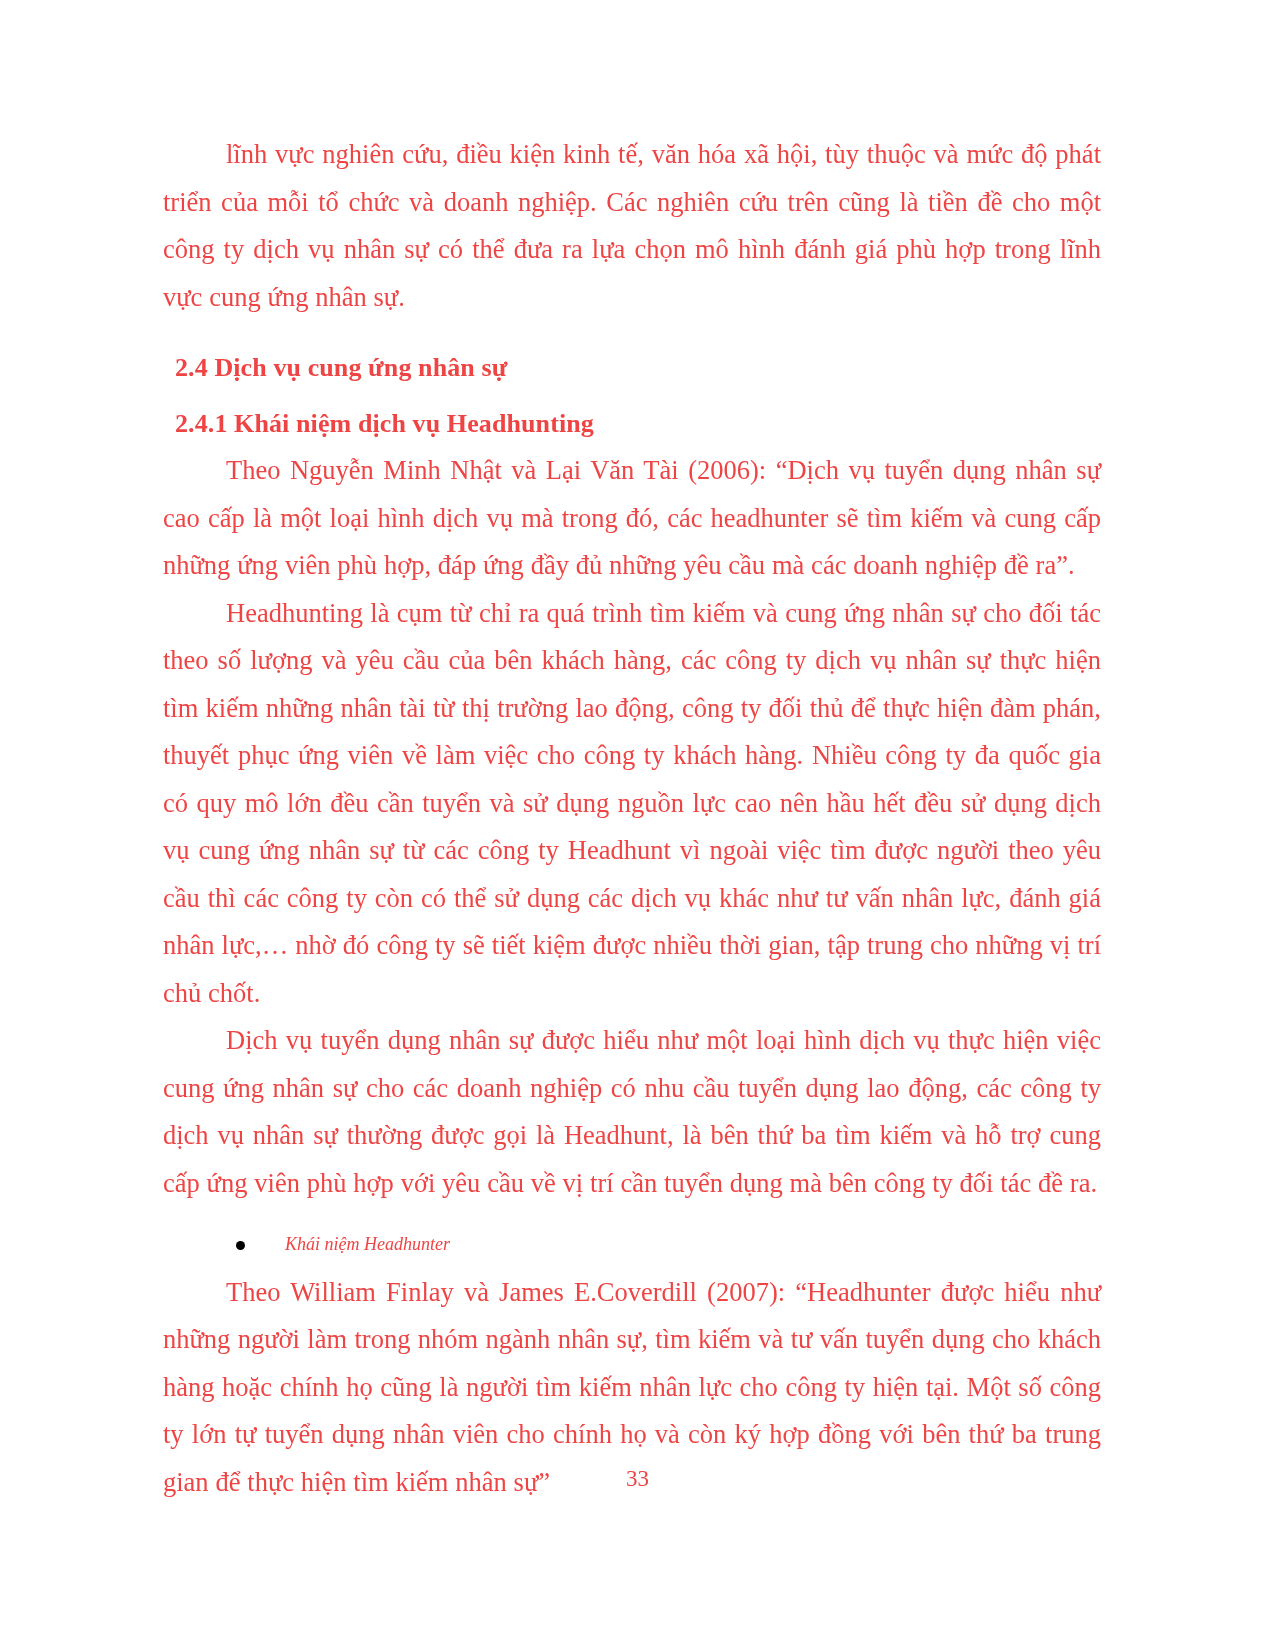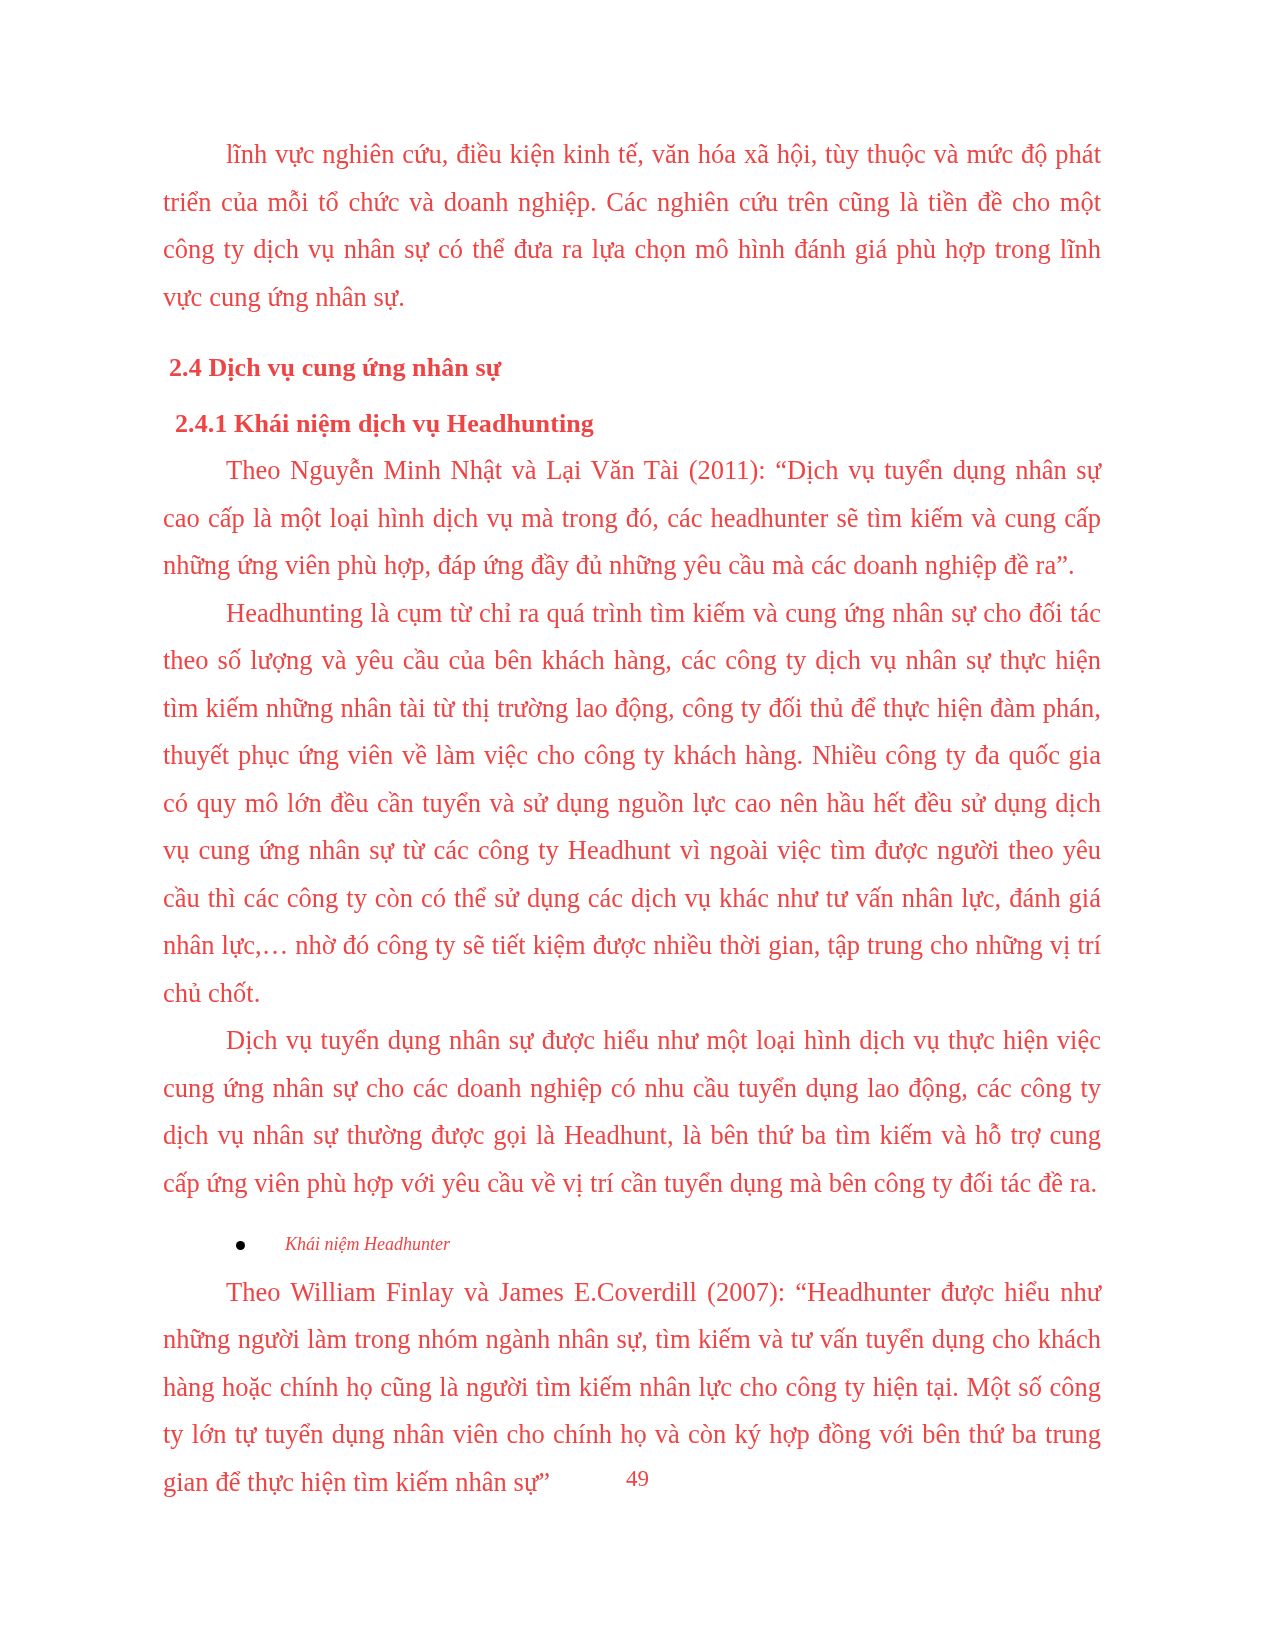--- a/index.html
+++ b/index.html
@@ -28,21 +28,21 @@
     font-size: 26.5px;
     line-height: 47.5px;
     text-align: justify;
     text-justify: inter-word;
     text-indent: 63px;
     word-spacing: 0.2px;
   }
   p.spaced {
   }
   h2.heading {
-    margin: 23px 0 0 6px;
+    margin: 23px 0 0 12px;
     font-size: 26px;
     line-height: 47.5px;
     font-weight: bold;
     text-align: left;
     letter-spacing: 0.1px;
   }
   h3.subheading {
     margin: 8px 0 0 12px;
     font-size: 26px;
     line-height: 47.5px;
@@ -87,32 +87,32 @@
 
 <div class="page">
   <div class="content">
 
     <p class="body-par">lĩnh vực nghiên cứu, điều kiện kinh tế, văn hóa xã hội, tùy thuộc và mức độ phát triển của mỗi tổ chức và doanh nghiệp. Các nghiên cứu trên cũng là tiền đề cho một công ty dịch vụ nhân sự có thể đưa ra lựa chọn mô hình đánh giá phù hợp trong lĩnh vực cung ứng nhân sự.</p>
 
     <h2 class="heading">2.4 Dịch vụ cung ứng nhân sự</h2>
 
     <h3 class="subheading">2.4.1 Khái niệm dịch vụ Headhunting</h3>
 
-    <p class="body-par">Theo Nguyễn Minh Nhật và Lại Văn Tài (2011): “Dịch vụ tuyển dụng nhân sự cao cấp là một loại hình dịch vụ mà trong đó, các headhunter sẽ tìm kiếm và cung cấp những ứng viên phù hợp, đáp ứng đầy đủ những yêu cầu mà các doanh nghiệp đề ra”.</p>
+    <p class="body-par">Theo Nguyễn Minh Nhật và Lại Văn Tài (2006): “Dịch vụ tuyển dụng nhân sự cao cấp là một loại hình dịch vụ mà trong đó, các headhunter sẽ tìm kiếm và cung cấp những ứng viên phù hợp, đáp ứng đầy đủ những yêu cầu mà các doanh nghiệp đề ra”.</p>
 
     <p class="body-par spaced">Headhunting là cụm từ chỉ ra quá trình tìm kiếm và cung ứng nhân sự cho đối tác theo số lượng và yêu cầu của bên khách hàng, các công ty dịch vụ nhân sự thực hiện tìm kiếm những nhân tài từ thị trường lao động, công ty đối thủ để thực hiện đàm phán, thuyết phục ứng viên về làm việc cho công ty khách hàng. Nhiều công ty đa quốc gia có quy mô lớn đều cần tuyển và sử dụng nguồn lực cao nên hầu hết đều sử dụng dịch vụ cung ứng nhân sự từ các công ty Headhunt vì ngoài việc tìm được người theo yêu cầu thì các công ty còn có thể sử dụng các dịch vụ khác như tư vấn nhân lực, đánh giá nhân lực,… nhờ đó công ty sẽ tiết kiệm được nhiều thời gian, tập trung cho những vị trí chủ chốt.</p>
 
     <p class="body-par spaced">Dịch vụ tuyển dụng nhân sự được hiểu như một loại hình dịch vụ thực hiện việc cung ứng nhân sự cho các doanh nghiệp có nhu cầu tuyển dụng lao động, các công ty dịch vụ nhân sự thường được gọi là Headhunt, là bên thứ ba tìm kiếm và hỗ trợ cung cấp ứng viên phù hợp với yêu cầu về vị trí  cần tuyển dụng mà bên công ty đối tác đề ra.</p>
 
 
     <ul class="bullet-list">
       <li class="bullet-item">
         <span class="bullet-dot"></span>
         <span>Khái niệm Headhunter</span>
       </li>
     </ul>
 
     <p class="body-par spaced">Theo William Finlay và James E.Coverdill (2007): “Headhunter được hiểu như những người làm trong nhóm ngành nhân sự, tìm kiếm và tư vấn tuyển dụng cho khách hàng hoặc chính họ cũng là người tìm kiếm nhân lực cho công ty hiện tại. Một số công ty lớn tự tuyển dụng nhân viên cho chính họ và còn ký hợp đồng với bên thứ ba trung gian để thực hiện tìm kiếm nhân sự”</p>
 
   </div>
 
-  <div class="page-number">49</div>
+  <div class="page-number">33</div>
 </div>
 
 </body></html>

